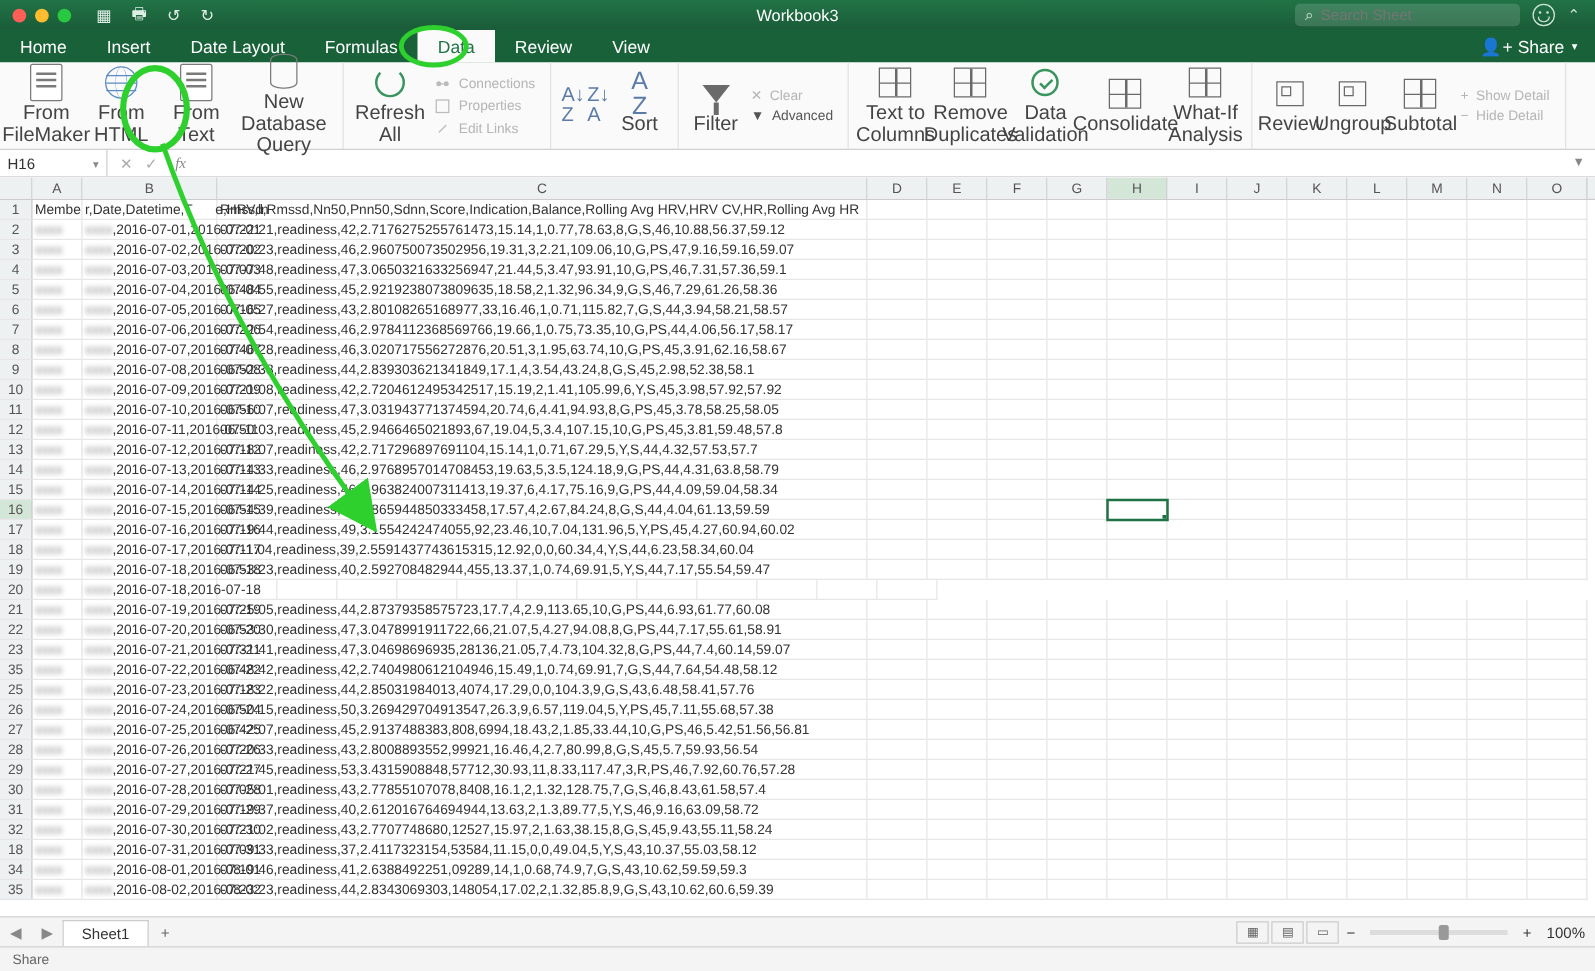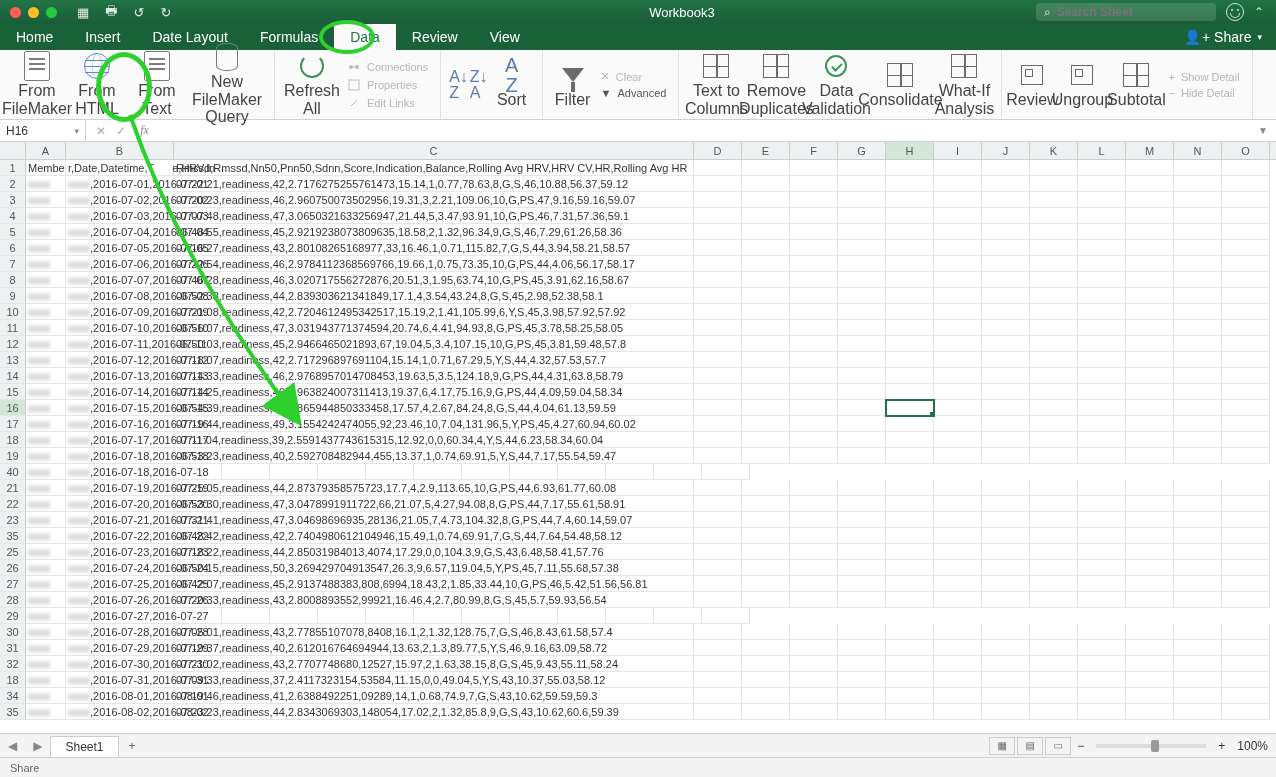--- a/index.html
+++ b/index.html
@@ -4,24 +4,24 @@
 <style>
 * { margin: 0; padding: 0; box-sizing: border-box; font-family: -apple-system, "Helvetica Neue", Arial, sans-serif; }
 body { background: #fff; width: 1276px; height: 777px; overflow: hidden; font-size: 12px; color: #333; position: relative; }
 
 
 .titlebar { height: 24px; background: linear-gradient(#217346,#1a5c38); display: flex; align-items: center; position: relative; }
 .traffic { display: flex; gap: 7px; padding-left: 10px; }
 .dot { width: 11px; height: 11px; border-radius: 50%; }
 .red { background:#ff5f57;} .yellow{background:#febc2e;} .green{background:#28c840;}
 .title-icons { display:flex; gap:16px; margin-left:20px; color:#dfeee5; font-size:13px; align-items:center;}
-.title-center { position:absolute; left:50%; transform:translateX(-50%); color:#fff; font-size:13px;margin-left:44px;}
+.title-center { position:absolute; left:50%; transform:translateX(-50%); color:#fff; font-size:13px;}
 .title-right { margin-left:auto; display:flex; align-items:center; gap:10px; padding-right:12px; color:#cfe5d8;}
 .search-pill { background:rgba(255,255,255,0.15); border-radius:4px; padding:2px 8px; display:flex; align-items:center; gap:6px; font-size:12px; width:180px;}
-.search-pill input { background:transparent; border:none; color:#cfe5d8; font-size:12px; width:140px; outline:none;font-weight:bold;}
+.search-pill input { background:transparent; border:none; color:#cfe5d8; font-size:12px; width:140px; outline:none;}
 .smiley { width:18px;height:18px;border:1.5px solid #cfe5d8;border-radius:50%; position:relative;}
 .smiley::before{content:"";position:absolute;width:2px;height:2px;background:#cfe5d8;border-radius:50%;top:5px;left:4px;box-shadow:6px 0 #cfe5d8;}
 .smiley::after{content:"";position:absolute;width:8px;height:4px;border:1.5px solid #cfe5d8;border-top:none;border-radius:0 0 8px 8px;top:9px;left:3px;}
 
 
 .menubar { height:26px; background:#196239; display:flex; align-items:stretch; color:#fff; font-size:14px; }
 .menubar .tab { padding:4px 16px; cursor:pointer; display:flex; align-items:center;}
 .menubar .tab.active { background:#fafafa; color:#217346; }
 .menubar .spacer { flex:1; }
 .share { padding:4px 14px; display:flex; align-items:center; gap:4px;}
@@ -164,21 +164,21 @@
         <div class="ico">
           <div class="docico"></div>
         </div>
         <span style="white-space:pre-line">From
 Text</span>
       </div>
     <div class="bigbtn" style="width:78px">
         <div class="ico">
           <div class="dbico"></div>
         </div>
-        <span style="white-space:pre-line">New FileMaker
+        <span style="white-space:pre-line">New Database
 Query</span>
       </div>
   </div>
   <div class="group">
     <div class="bigbtn">
         <div class="ico">
           <div class="refreshico"></div>
         </div>
         <span style="white-space:pre-line">Refresh
 All</span>
@@ -674,21 +674,21 @@
         <div class="cell cN"></div>
         <div class="cell cN"></div>
         <div class="cell cN"></div>
         <div class="cell cN"></div>
         <div class="cell cN"></div>
         <div class="cell cN"></div>
         <div class="cell cN"></div>
         <div class="cell cN"></div>
       </div>
       <div class="row">
-        <div class="rh">40</div>
+        <div class="rh">20</div>
         <div class="cell cA blur">xxxx</div>
         <div class="cell cB overflow"><span style="color:transparent;text-shadow:0 0 4px #888">xxxx</span>,2016-07-18,2016-07-18</div>
         <div class="cell cN"></div>
         <div class="cell cN"></div>
         <div class="cell cN"></div>
         <div class="cell cN"></div>
         <div class="cell cN"></div>
         <div class="cell cN"></div>
         <div class="cell cN"></div>
         <div class="cell cN"></div>
@@ -838,20 +838,21 @@
         <div class="cell cN"></div>
         <div class="cell cN"></div>
         <div class="cell cN"></div>
         <div class="cell cN"></div>
         <div class="cell cN"></div>
       </div>
       <div class="row">
         <div class="rh">29</div>
         <div class="cell cA blur">xxxx</div>
         <div class="cell cB overflow"><span style="color:transparent;text-shadow:0 0 4px #888">xxxx</span>,2016-07-27,2016-07-27</div>
+        <div class="cell cC overflow">07:21:45,readiness,53,3.4315908848,57712,30.93,11,8.33,117.47,3,R,PS,46,7.92,60.76,57.28</div>
         <div class="cell cN"></div>
         <div class="cell cN"></div>
         <div class="cell cN"></div>
         <div class="cell cN"></div>
         <div class="cell cN"></div>
         <div class="cell cN"></div>
         <div class="cell cN"></div>
         <div class="cell cN"></div>
         <div class="cell cN"></div>
         <div class="cell cN"></div>

